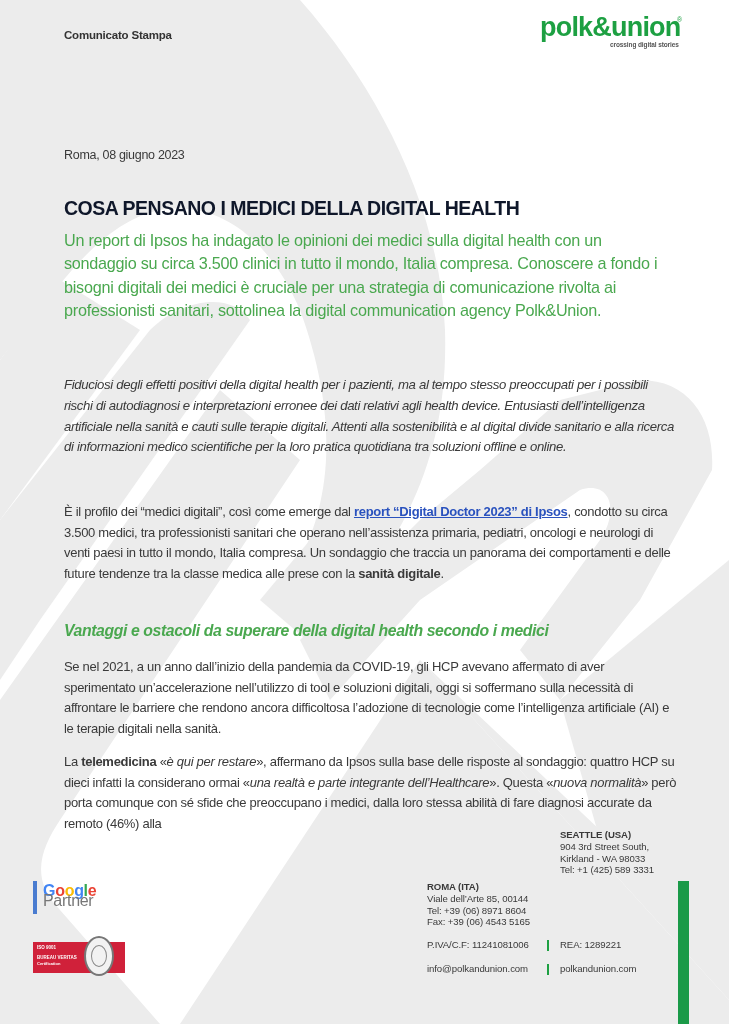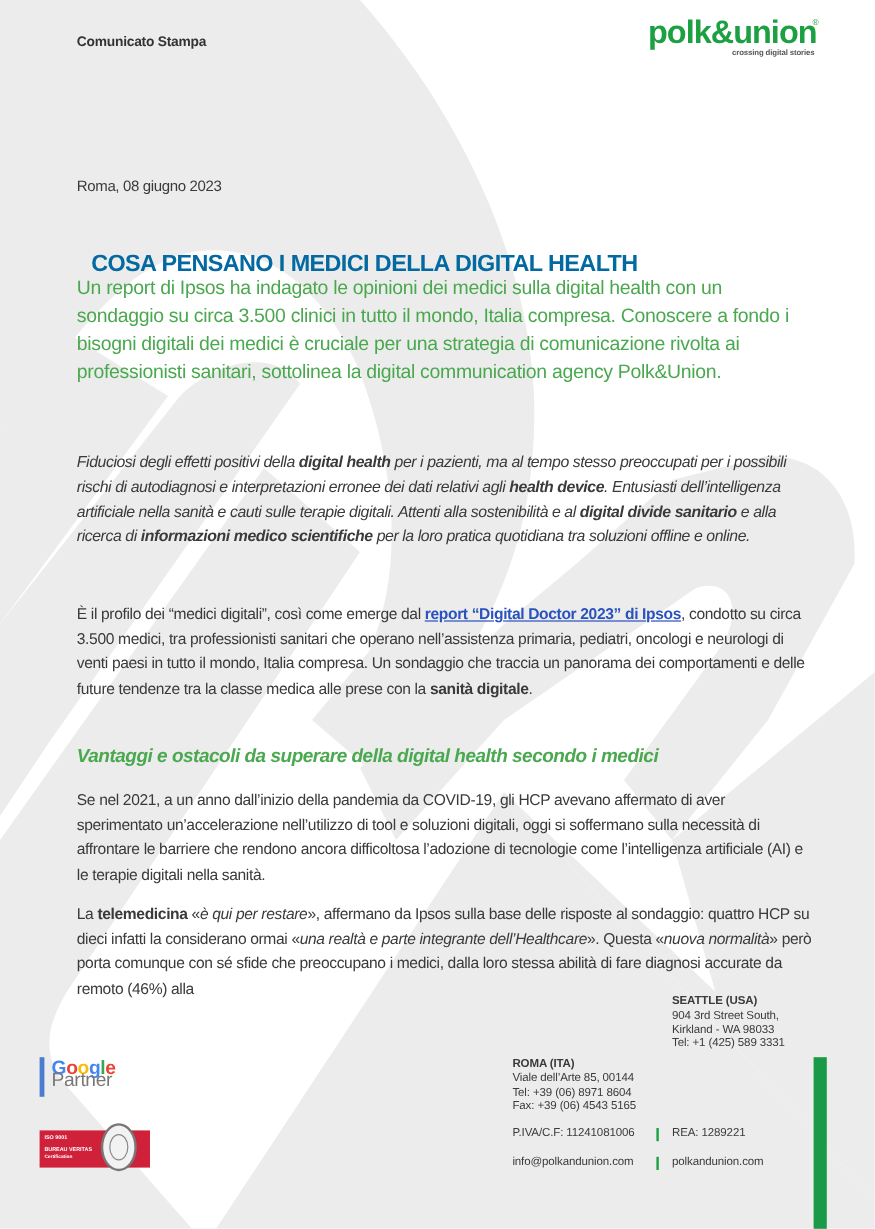--- a/index.html
+++ b/index.html
@@ -28,34 +28,34 @@
     position: absolute; left: 70px; top: 27px;
     font-size: 6.5px; font-weight: bold; color: #555; letter-spacing: -0.1px;
   }
 
   .date {
     position: absolute; left: 64px; top: 148px;
     font-size: 12.5px; color: #3a3a3a; letter-spacing: -0.3px;
   }
   .title {
     position: absolute; left: 64px; top: 197px;
-    font-size: 19.5px; font-weight: bold; color: #0369a1;
-    letter-spacing: -0.5px; margin: 12px; white-space: nowrap;
+    font-size: 19.5px; font-weight: bold; color: #0f172a;
+    letter-spacing: -0.5px; margin: 0; white-space: nowrap;
   }
   .subtitle {
     position: absolute; left: 64px; top: 229px; width: 610px;
     font-size: 16.2px; line-height: 23.4px; color: #4aa84f; margin: 0;
     letter-spacing: -0.25px;
   }
   .p-italic {
     position: absolute; left: 64px; top: 375px; width: 615px;
     font-size: 13.2px; line-height: 20.8px; font-style: italic; color: #3a3a3a; margin: 0;
     letter-spacing: -0.35px;
   }
-  .p-italic b { font-weight: bold; }
+  .p-italic b { font-weight: normal; }
   .p-body {
     position: absolute; left: 64px; width: 615px;
     font-size: 13px; line-height: 20.7px; color: #3a3a3a; margin: 0;
     letter-spacing: -0.3px;
   }
   .p1 { top: 502px; }
   .p2 { top: 657px; }
   .p3 { top: 752px; }
   .p-body a { color: #2a52be; font-weight: bold; text-decoration: underline; }
   .section-heading {

